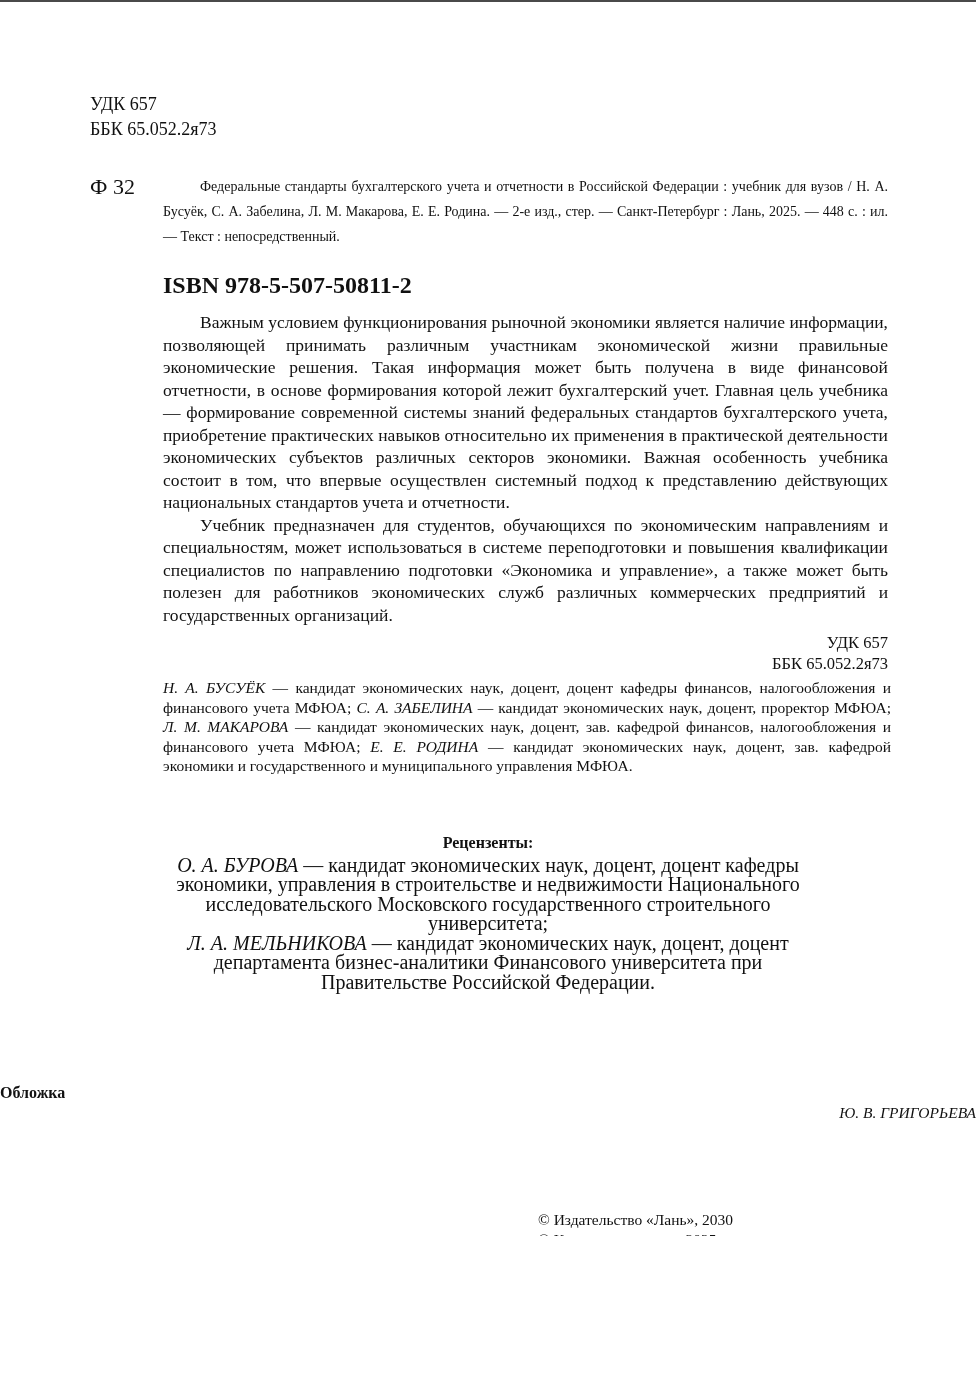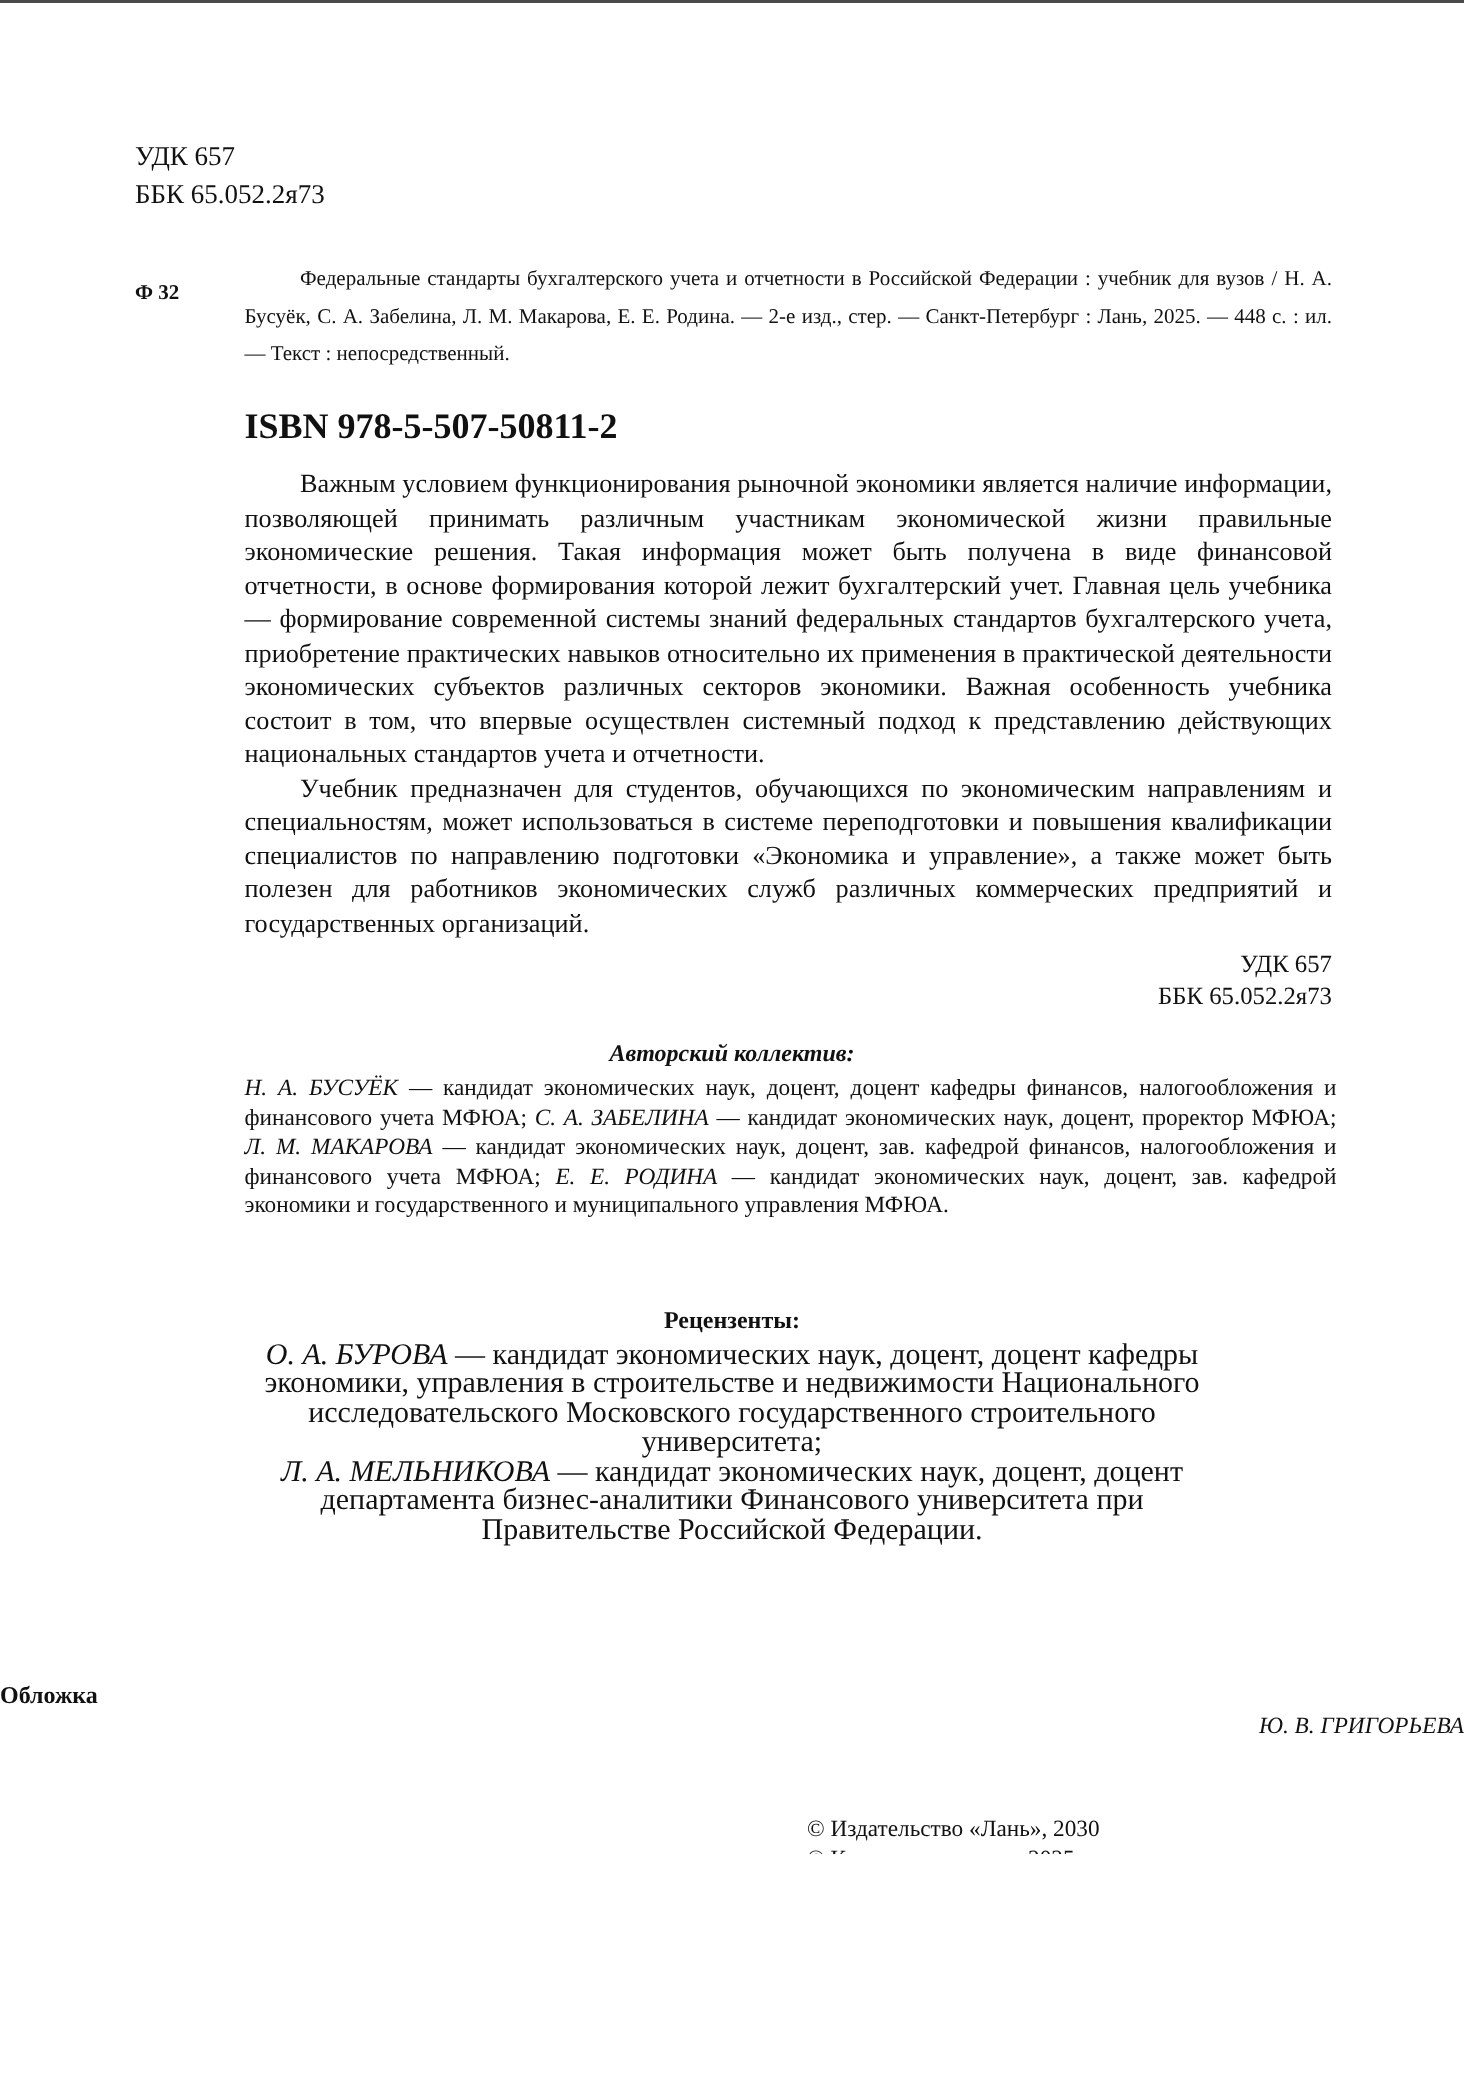--- a/index.html
+++ b/index.html
@@ -24,23 +24,22 @@
     line-height: 25px;
   }
   .biblio-row {
     position: relative;
     margin: 32px 88px 0 163px;
   }
   .catalog-code {
     position: absolute;
     left: -73px;
     top: 0;
-    font-weight: bold;
-    font-size: 14px;
-    margin-top: 14px;
+    font-weight: normal;
+    font-size: 22px;
   }
   .biblio-text {
     margin: 0;
     font-size: 14px;
     line-height: 25px;
     text-align: justify;
     text-indent: 37px;
   }
   .isbn {
     margin: 23px 0 0 163px;
@@ -135,21 +134,20 @@
   <p class="isbn">ISBN 978-5-507-50811-2</p>
 
   <p class="annotation first">Важным условием функционирования рыночной экономики является наличие информации, позволяющей принимать различным участникам экономической жизни правильные экономические решения. Такая информация может быть получена в виде финансовой отчетности, в основе формирования которой лежит бухгалтерский учет. Главная цель учебника — формирование современной системы знаний федеральных стандартов бухгалтерского учета, приобретение практических навыков относительно их применения в практической деятельности экономических субъектов различных секторов экономики. Важная особенность учебника состоит в том, что впервые осуществлен системный подход к представлению действующих национальных стандартов учета и отчетности.</p>
   <p class="annotation">Учебник предназначен для студентов, обучающихся по экономическим направлениям и специальностям, может использоваться в системе переподготовки и повышения квалификации специалистов по направлению подготовки «Экономика и управление», а также может быть полезен для работников экономических служб различных коммерческих предприятий и государственных организаций.</p>
 
   <div class="index-right">
     <div>УДК 657</div>
     <div>ББК 65.052.2я73</div>
   </div>
 
-  <p class="authors-heading">Авторский коллектив:</p>
 
   <p class="authors"><span class="nm">Н. А. БУСУЁК</span><span> — кандидат экономических наук, доцент, доцент кафедры финансов, налогообложения и финансового учета МФЮА; </span><span class="nm">С. А. ЗАБЕЛИНА</span><span> — кандидат экономических наук, доцент, проректор МФЮА; </span><span class="nm">Л. М. МАКАРОВА</span><span> — кандидат экономических наук, доцент, зав. кафедрой финансов, налогообложения и финансового учета МФЮА; </span><span class="nm">Е. Е. РОДИНА</span><span> — кандидат экономических наук, доцент, зав. кафедрой экономики и государственного  и муниципального управления МФЮА.</span></p>
 
   <p class="reviewers-heading">Рецензенты:</p>
 
   <p class="reviewers"><span class="nm">О. А. БУРОВА</span><span> — кандидат экономических наук, доцент, доцент кафедры экономики, управления в строительстве и недвижимости Национального исследовательского Московского государственного строительного университета;</span><br><span class="nm">Л. А. МЕЛЬНИКОВА</span><span> — кандидат экономических наук, доцент, доцент департамента бизнес-аналитики Финансового университета при Правительстве Российской Федерации.</span></p>
 
   <p class="cover-heading">Обложка</p>
   <p class="cover-artist">Ю. В. ГРИГОРЬЕВА</p>
 

